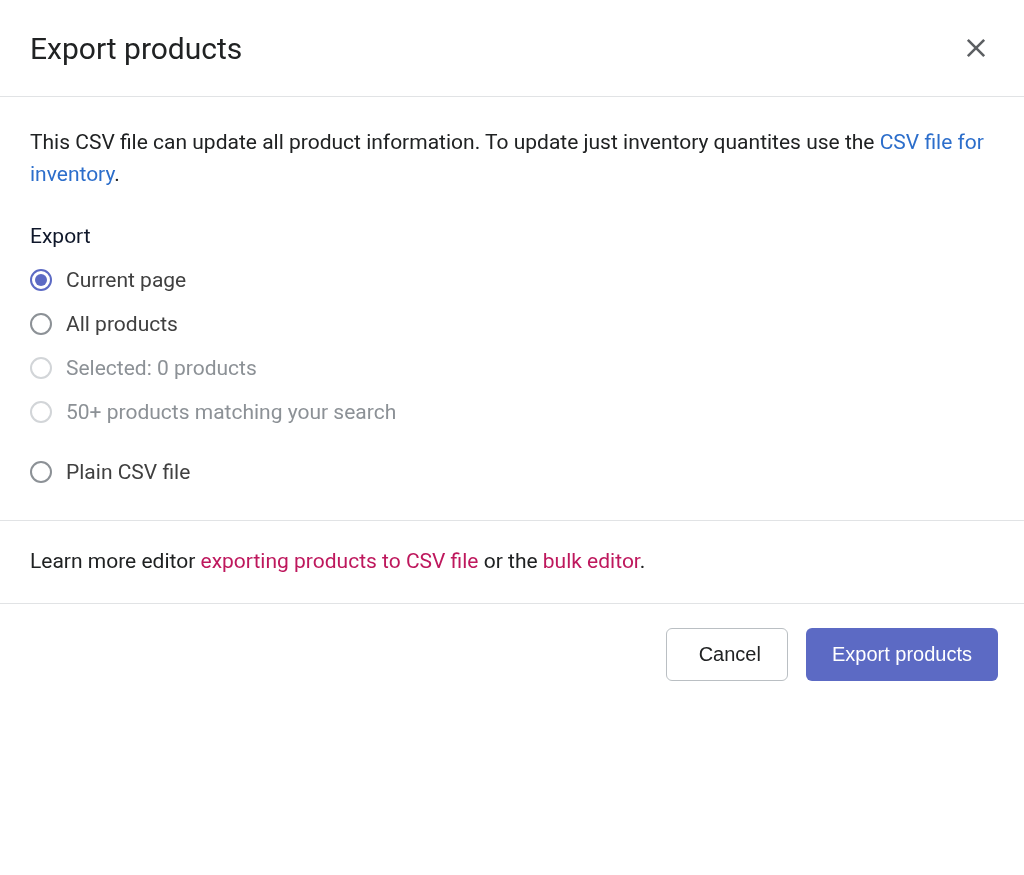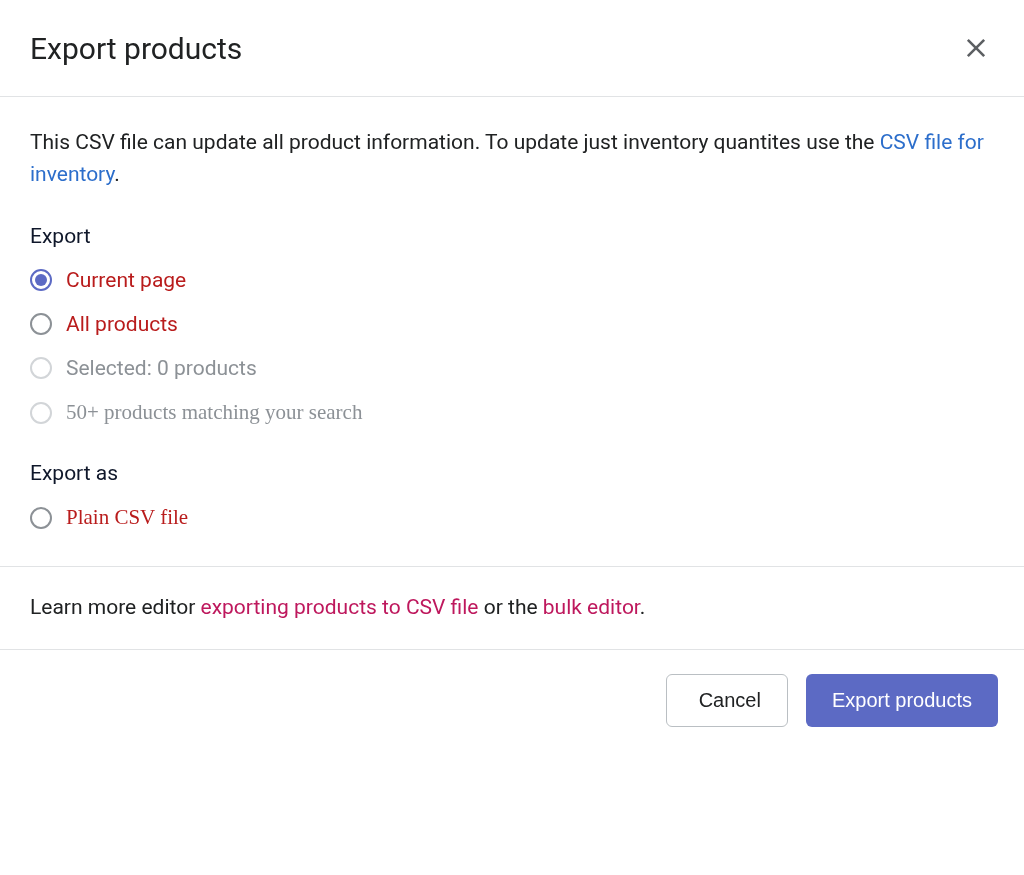--- a/index.html
+++ b/index.html
@@ -74,21 +74,20 @@
       margin-bottom: 0;
     }
     .radio-option {
       display: flex;
       align-items: center;
       margin-bottom: 20px;
       cursor: pointer;
     }
     .radio-option:last-child {
       margin-bottom: 0;
-      font-family: Liberation Serif, serif;
     }
     .radio-option.disabled {
       cursor: not-allowed;
     }
     .radio-option.disabled .radio-label {
       color: #8c9196;
     }
     .radio-circle {
       width: 22px;
       height: 22px;
@@ -111,21 +110,21 @@
       height: 12px;
       background: #5c6ac4;
       border-radius: 50%;
       display: none;
     }
     .radio-option.selected .radio-dot {
       display: block;
     }
     .radio-label {
       font-size: 21px;
-      color: #b91c1c;
+      color: #404040;
     }
     .modal-learn-more {
       border-top: 1px solid #e1e3e5;
       padding: 28px 30px 30px 30px;
       font-size: 21px;
       color: #202223;
     }
     .modal-learn-more a {
       color: #be185d;
       text-decoration: none;
@@ -195,21 +194,20 @@
         <span class="radio-label">Selected: 0 products</span>
       </div>
 
       <div class="radio-option disabled">
         <span class="radio-circle"></span>
         <span class="radio-label">50+ products matching your search</span>
       </div>
     </div>
 
     <div class="radio-group">
-      <span class="section-label">Export as</span>
 
 
       <div class="radio-option">
         <span class="radio-circle"></span>
         <span class="radio-label">Plain CSV file</span>
       </div>
     </div>
   </div>
 
   <div class="modal-learn-more">

